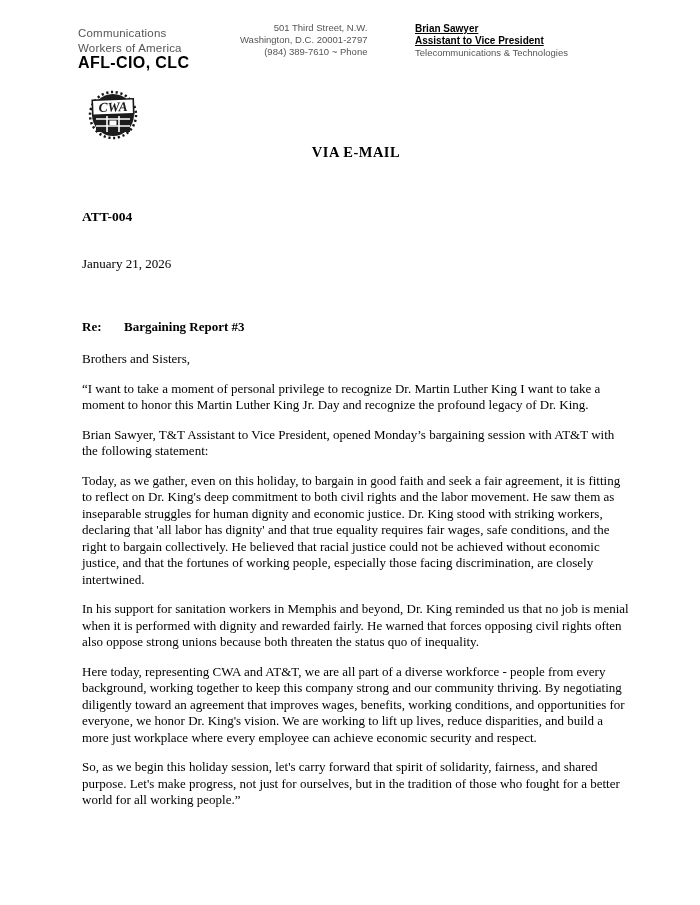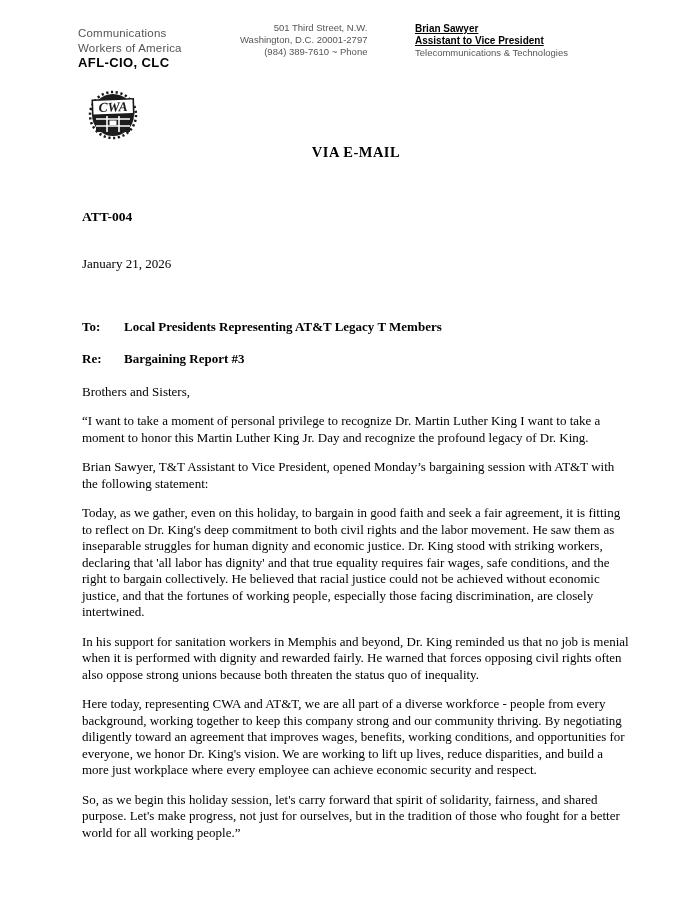--- a/index.html
+++ b/index.html
@@ -14,21 +14,21 @@
   }
 
   
   .org-block {
     position: absolute; left: 78px; top: 26px;
     font-family: "Liberation Sans", sans-serif;
     font-size: 11.5px; line-height: 14.5px; color: #555555;
   }
   .org-block .org-name { letter-spacing: 0.2px; }
   .org-block .org-affil {
-    color: #000000; font-weight: bold; font-size: 13px; letter-spacing: 0.4px; margin-top: 1px;
+    color: #000000; font-weight: bold; font-size: 16px; letter-spacing: 0.4px; margin-top: 1px;
   }
   .addr-block {
     position: absolute; left: 240px; top: 22px;
     font-family: "Liberation Sans", sans-serif;
     font-size: 9.5px; line-height: 12px; color: #555555; text-align: right;
   }
   .contact-block {
     position: absolute; left: 415px; top: 23px;
     font-family: "Liberation Sans", sans-serif;
     font-size: 9.5px; line-height: 12px; color: #555555;
@@ -88,24 +88,20 @@
       <rect x="4.5" y="10.5" width="41" height="15" fill="#ffffff" stroke="#1a1a1a" stroke-width="1.6" transform="rotate(-2 25 18)"></rect>
       <text x="25" y="22.5" text-anchor="middle" font-family="Liberation Serif, serif" font-style="italic" font-weight="bold" font-size="13.5" fill="#1a1a1a" transform="rotate(-2 25 18)">CWA</text>
     </svg>
   </div>
 
   <div class="letter">
     <div class="via">VIA E-MAIL</div>
     <div class="ref">ATT-004</div>
     <div class="date">January 21, 2026</div>
 
-    <div class="addr-row">
-      <span class="lbl">To:</span>
-      <span>Local Presidents Representing AT&amp;T Legacy T Members</span>
-    </div>
 
     <div class="addr-row">
       <span class="lbl">Re:</span>
       <span>Bargaining Report #3</span>
     </div>
 
     <div class="salutation">Brothers and Sisters,</div>
 
     <div>
         <p class="para">“I want to take a moment of personal privilege to recognize Dr. Martin Luther King I want to take a moment to honor this Martin Luther King Jr. Day and recognize the profound legacy of Dr. King.</p>

